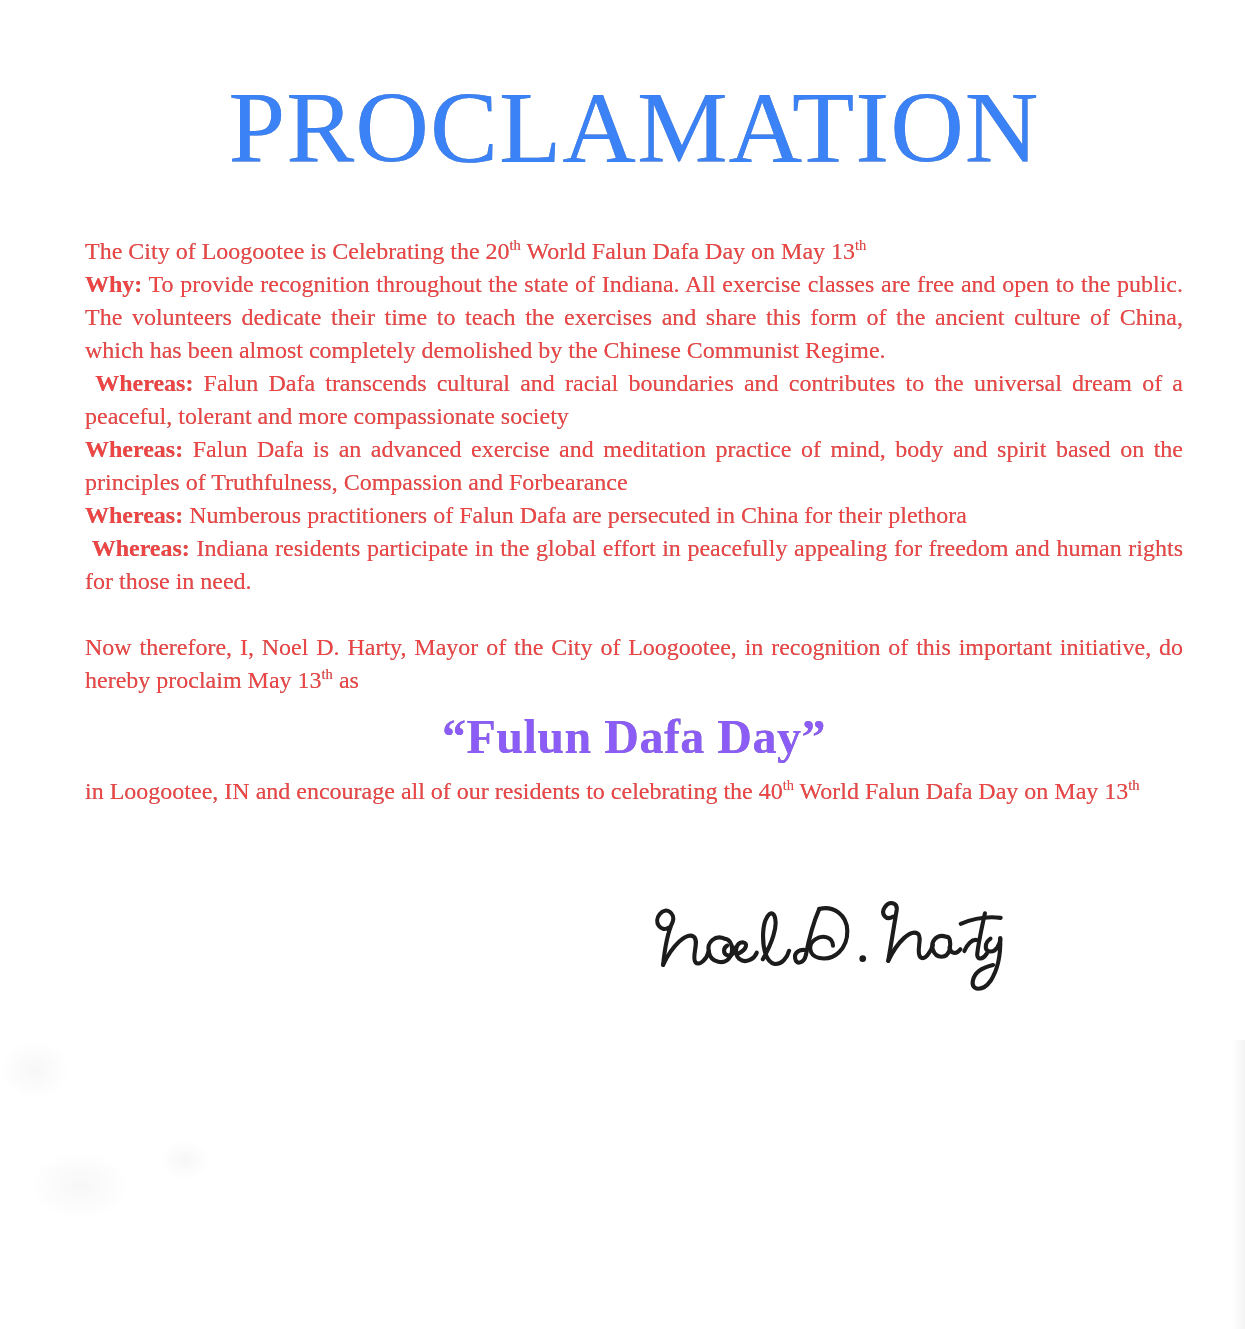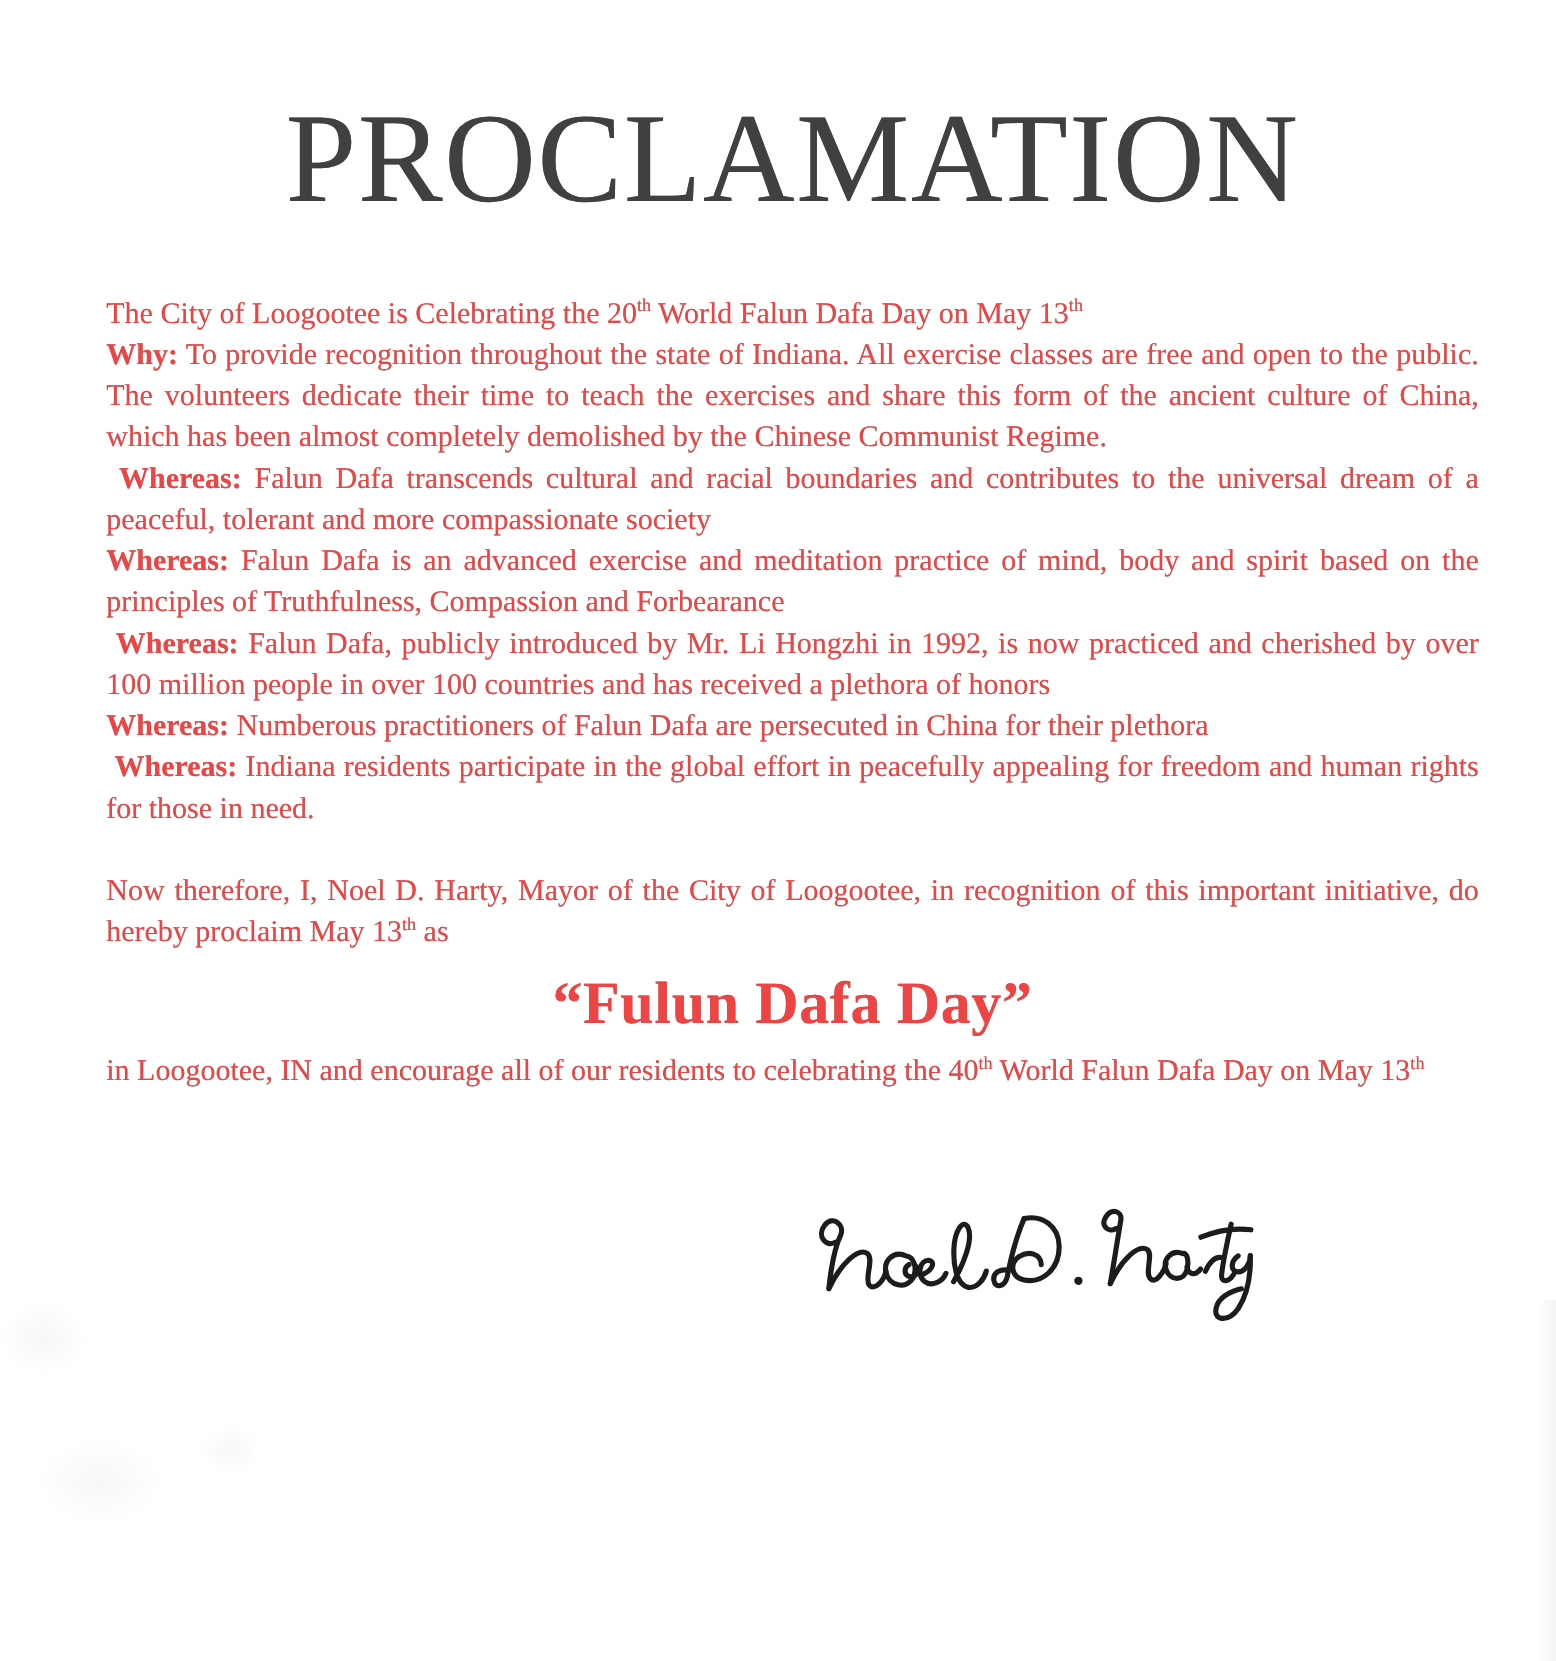--- a/index.html
+++ b/index.html
@@ -19,21 +19,21 @@
   .content {
     padding: 0 62px 0 85px;
   }
   .title {
     text-align: center;
     font-size: 102px;
     font-weight: 400;
     line-height: 1;
     margin: 77px 0 0 0;
     letter-spacing: 1px;
-    color: #404040;
+    color: #3b82f6;
     text-shadow: 0 0 0.5px rgba(40,40,40,0.5);
   }
   .body-text {
     margin-top: 56px;
   }
   .para {
     font-size: 24px;
     line-height: 33px;
     margin: 0;
     text-align: justify;
@@ -48,21 +48,21 @@
     line-height: 0;
   }
   .gap-above { margin-top: 33px; }
   .day-heading {
     text-align: center;
     font-size: 48px;
     font-weight: bold;
     line-height: 56px;
     margin: 12px 0 10px 0;
     letter-spacing: 0.5px;
-    color: #ef4444;
+    color: #8b5cf6;
     text-shadow: 0 0 0.5px rgba(30,30,30,0.5);
   }
   .signature-block {
     margin: 74px 0 0 556px;
     width: 372px;
     height: 120px;
   }
   .signature-block svg {
     width: 372px;
     height: 118px;
@@ -102,21 +102,20 @@
 
     <h1 class="title">PROCLAMATION</h1>
 
     <div class="body-text">
 
       <div>
           <p class="para"><span>The City of Loogootee is Celebrating the 20</span><span class="sup">th</span><span> World Falun Dafa Day on May 13</span><span class="sup">th</span></p>
           <p class="para"><span class="b">Why:</span><span> To provide recognition throughout the state of Indiana. All exercise classes are free and open to the public. The volunteers dedicate their time to teach the exercises and share this form of the ancient culture of China, which has been almost completely demolished by the Chinese Communist Regime.</span></p>
           <p class="para"><span class="b"> Whereas:</span><span> Falun Dafa transcends cultural and racial boundaries and contributes to the universal dream of a peaceful, tolerant and more compassionate society</span></p>
           <p class="para"><span class="b">Whereas:</span><span> Falun Dafa is an advanced exercise and meditation practice of mind, body and spirit based on the principles of Truthfulness, Compassion and Forbearance</span></p>
-          <p class="para"><span class="b"> Whereas:</span><span> Falun Dafa, publicly introduced by Mr. Li Hongzhi in 1992, is now practiced and cherished by over 100 million people in over 100 countries and has received a plethora of honors</span></p>
           <p class="para"><span class="b">Whereas:</span><span> Numberous practitioners of Falun Dafa are persecuted in China for their plethora</span></p>
           <p class="para"><span class="b"> Whereas:</span><span> Indiana residents participate in the global effort in peacefully appealing for freedom and human rights for those in need.</span></p>
         </div>
 
       <div class="gap-above">
           <p class="para"><span>Now therefore, I, Noel D. Harty, Mayor of the City of Loogootee, in recognition of this important initiative, do hereby proclaim May 13</span><span class="sup">th</span><span> as</span></p>
         </div>
 
       <h2 class="day-heading">“Fulun Dafa Day”</h2>
 

